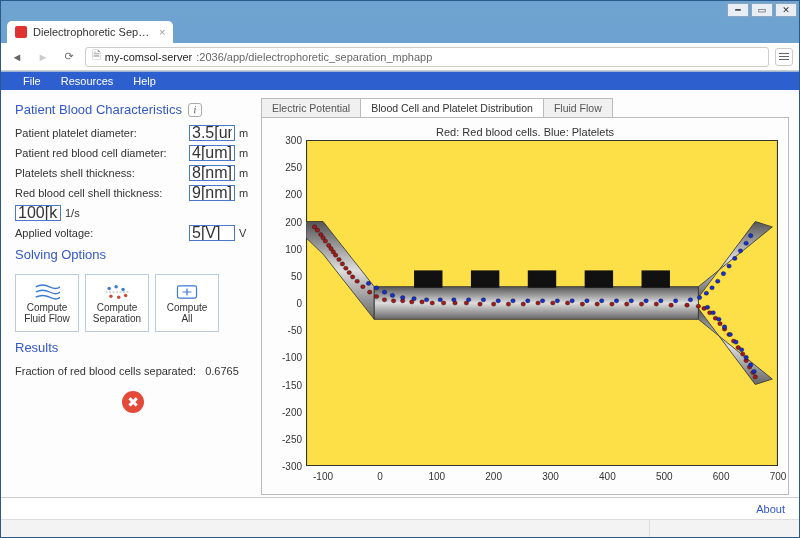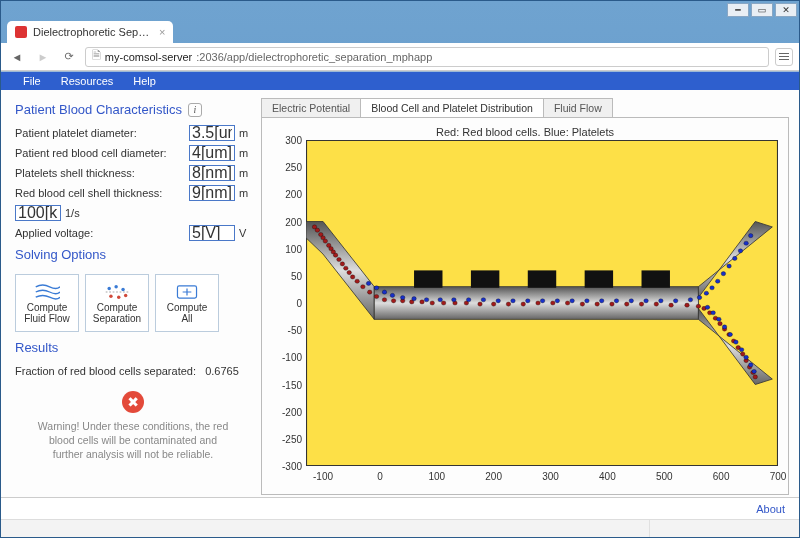--- a/index.html
+++ b/index.html
@@ -172,21 +172,20 @@
         </div>
 
         <div class="section-h">Results</div>
         <div class="result-line">
           <span>Fraction of red blood cells separated:</span>&nbsp;&nbsp;
           <span>0.6765</span>
         </div>
 
         <div class="warn">
           <div class="badge">✖</div>
-          <div style="max-width:200px;margin:0 auto;">Warning! Under these conditions, the red blood cells will be contaminated and further analysis will not be reliable.</div>
         </div>
       </div>
 
       <div class="right">
         <div class="tabs">
           <div class="tabbtn inactive">Electric Potential</div>
           <div class="tabbtn">Blood Cell and Platelet Distribution</div>
           <div class="tabbtn inactive">Fluid Flow</div>
         </div>
         <div class="plotwrap">

